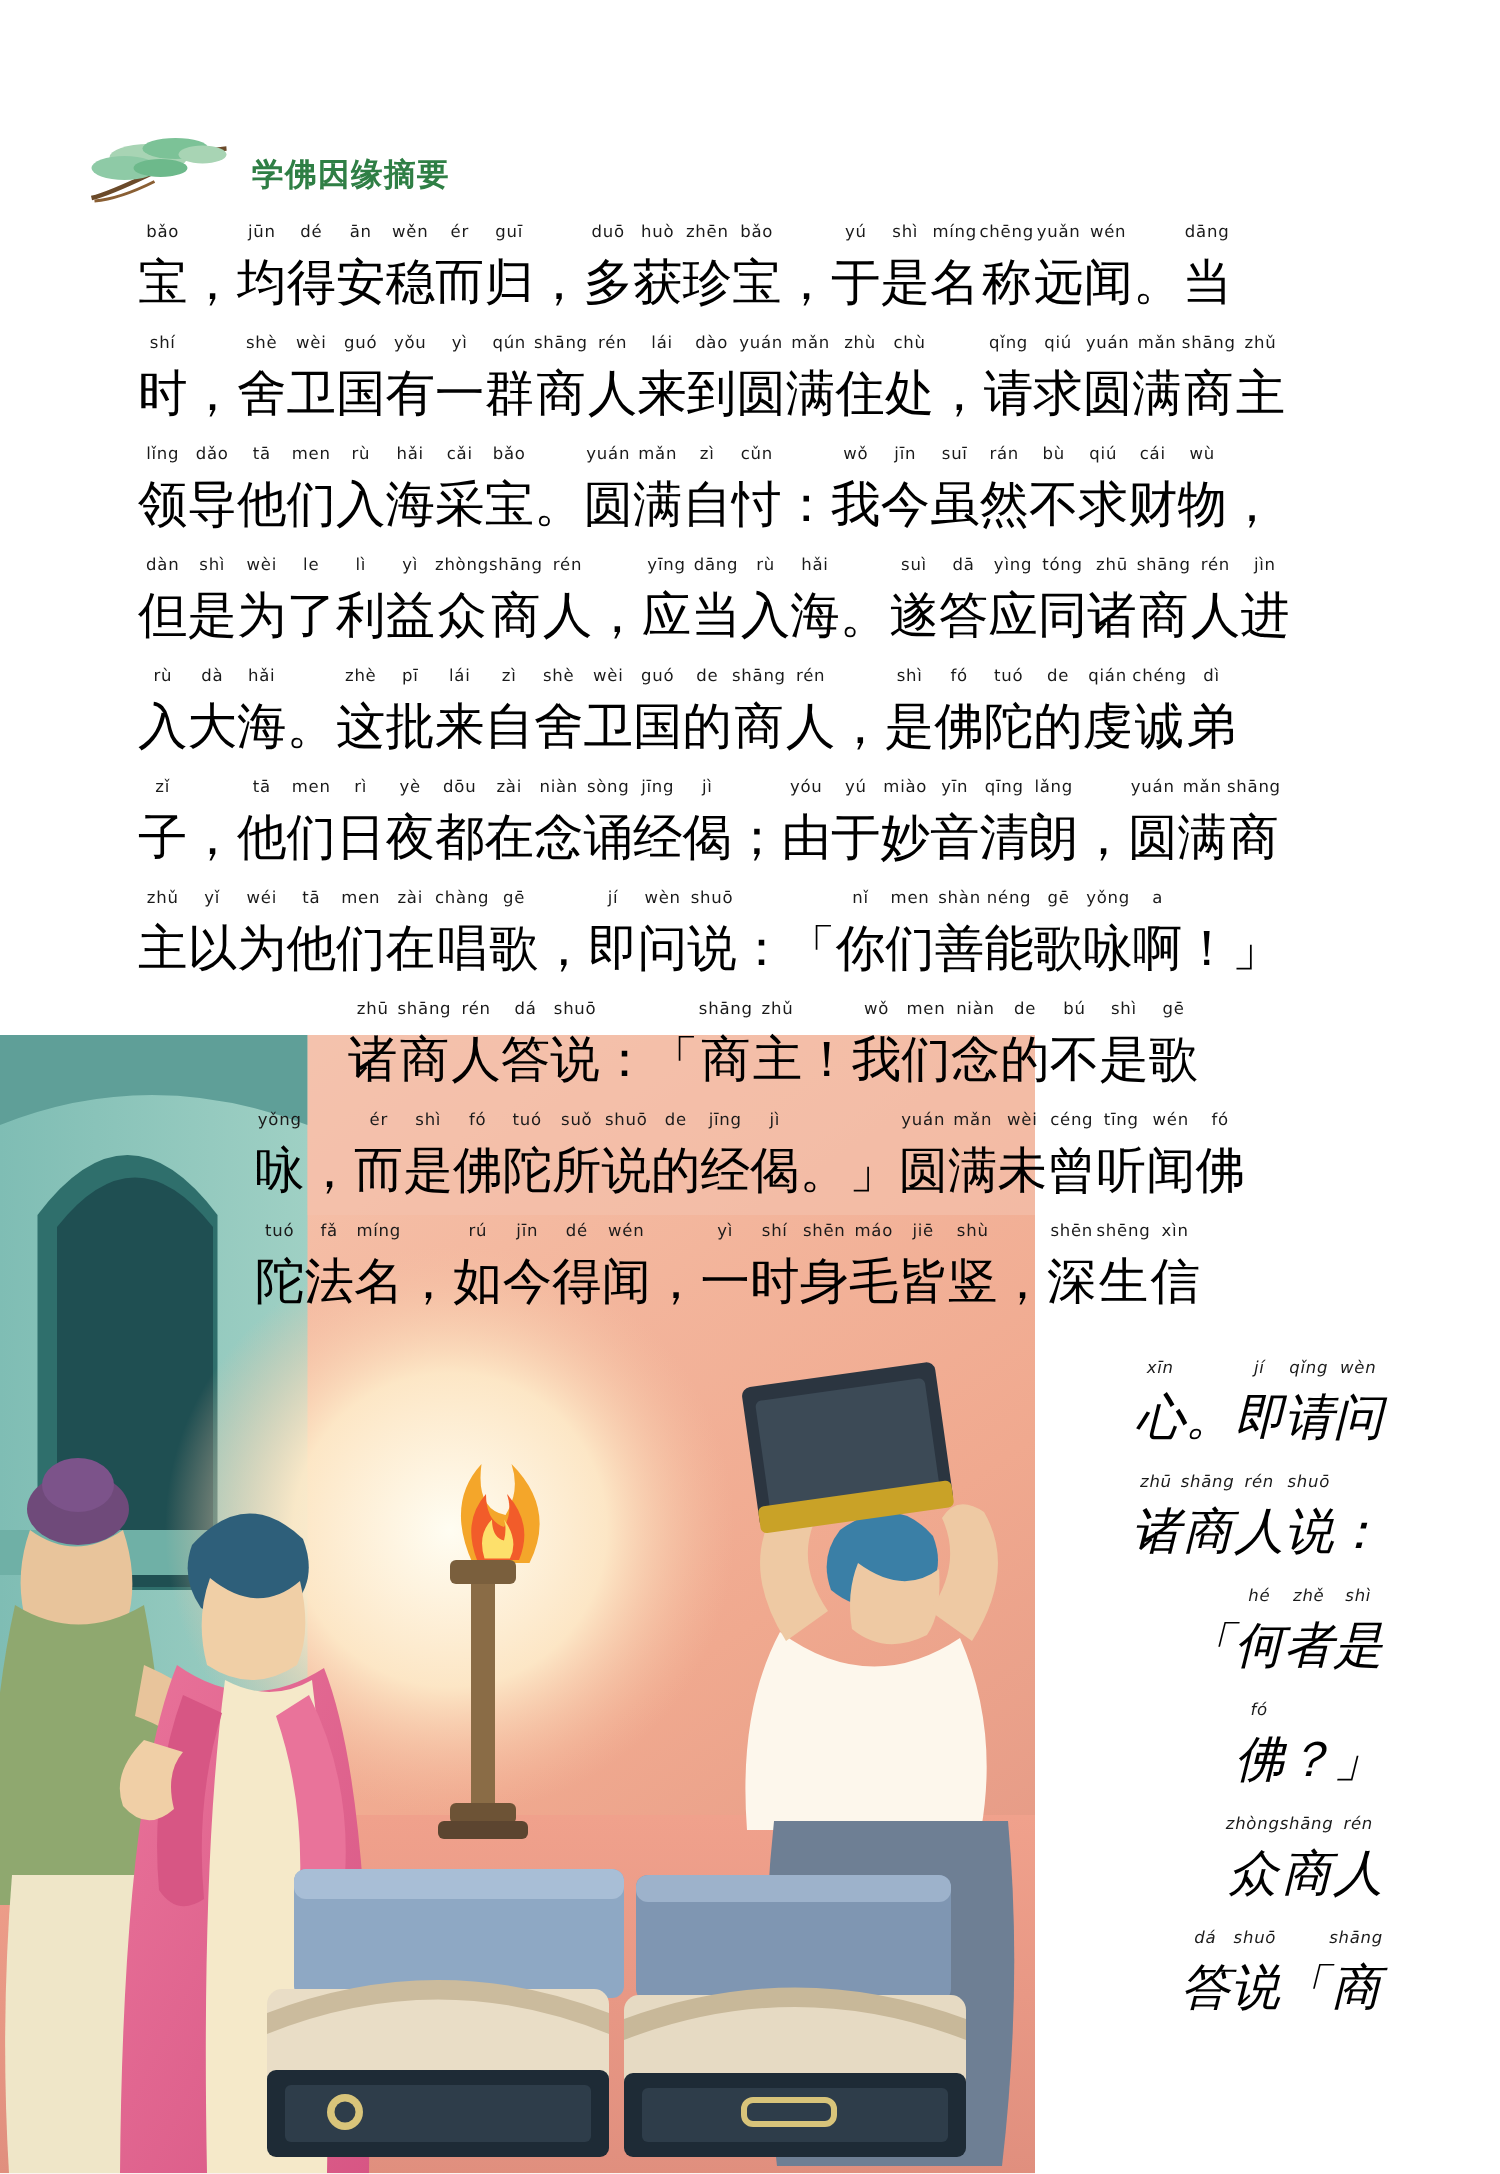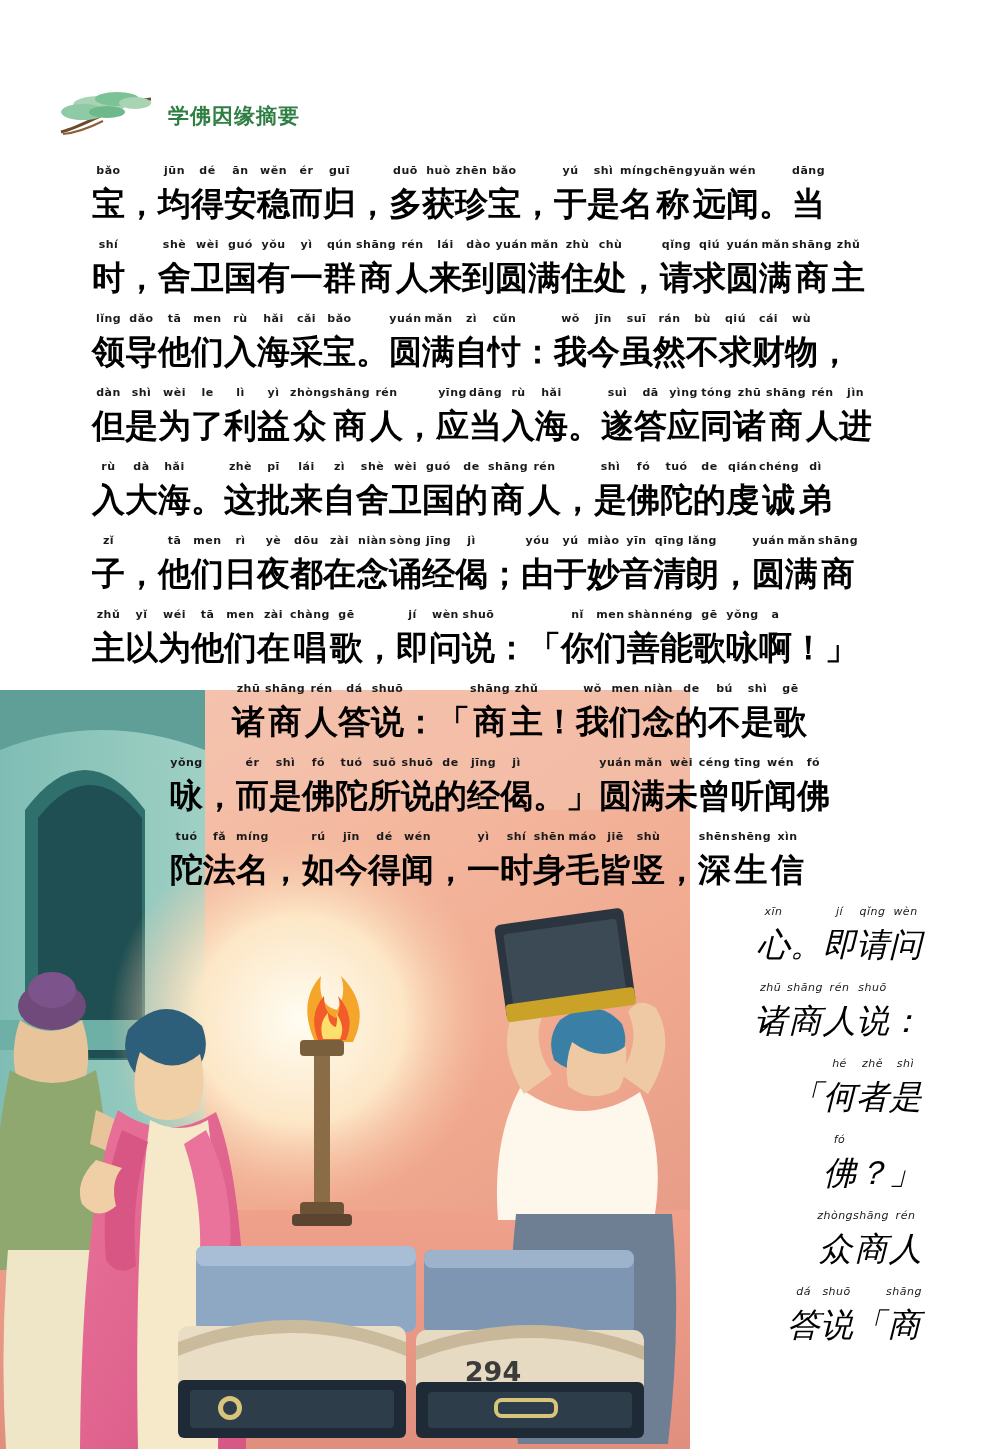--- a/index.html
+++ b/index.html
@@ -52,23 +52,22 @@
     top: 690px;
     width: 690px;
     height: 759px;
     overflow: hidden;
   }
 
   
   .textblock {
     position: absolute;
     left: 92px;
-    top: 164px;
+    top: 148px;
     width: 830px;
-    font-weight: bold;
   }
   .line {
     position: relative;
     height: 74px;
     white-space: nowrap;
   }
   .line.indent-1 { padding-left: 140px; }
   .line.indent-2 { padding-left: 78px; }
 
   .cell {
@@ -265,17 +264,14 @@
 
   <div class="sidecol" style="top:905px;font-style:italic;">
       <div class="line"><span class="cell"><span class="py">xīn</span><span class="hz">心</span></span><span class="cell"><span class="py"></span><span class="hz">。</span></span><span class="cell"><span class="py">jí</span><span class="hz">即</span></span><span class="cell"><span class="py">qǐng</span><span class="hz">请</span></span><span class="cell"><span class="py">wèn</span><span class="hz">问</span></span></div>
       <div class="line"><span class="cell"><span class="py">zhū</span><span class="hz">诸</span></span><span class="cell"><span class="py">shāng</span><span class="hz">商</span></span><span class="cell"><span class="py">rén</span><span class="hz">人</span></span><span class="cell"><span class="py">shuō</span><span class="hz">说</span></span><span class="cell"><span class="py"></span><span class="hz">：</span></span></div>
       <div class="line"><span class="cell"><span class="py"></span><span class="hz">「</span></span><span class="cell"><span class="py">hé</span><span class="hz">何</span></span><span class="cell"><span class="py">zhě</span><span class="hz">者</span></span><span class="cell"><span class="py">shì</span><span class="hz">是</span></span></div>
       <div class="line"><span class="cell"><span class="py">fó</span><span class="hz">佛</span></span><span class="cell"><span class="py"></span><span class="hz">？</span></span><span class="cell"><span class="py"></span><span class="hz">」</span></span></div>
       <div class="line"><span class="cell"><span class="py">zhòng</span><span class="hz">众</span></span><span class="cell"><span class="py">shāng</span><span class="hz">商</span></span><span class="cell"><span class="py">rén</span><span class="hz">人</span></span></div>
       <div class="line"><span class="cell"><span class="py">dá</span><span class="hz">答</span></span><span class="cell"><span class="py">shuō</span><span class="hz">说</span></span><span class="cell"><span class="py"></span><span class="hz">「</span></span><span class="cell"><span class="py">shāng</span><span class="hz">商</span></span></div>
     </div>
 
-  <div class="page-number">
-    <span class="pn-inner">294</span>
-  </div>
 
 </div>
 
 </body></html>

